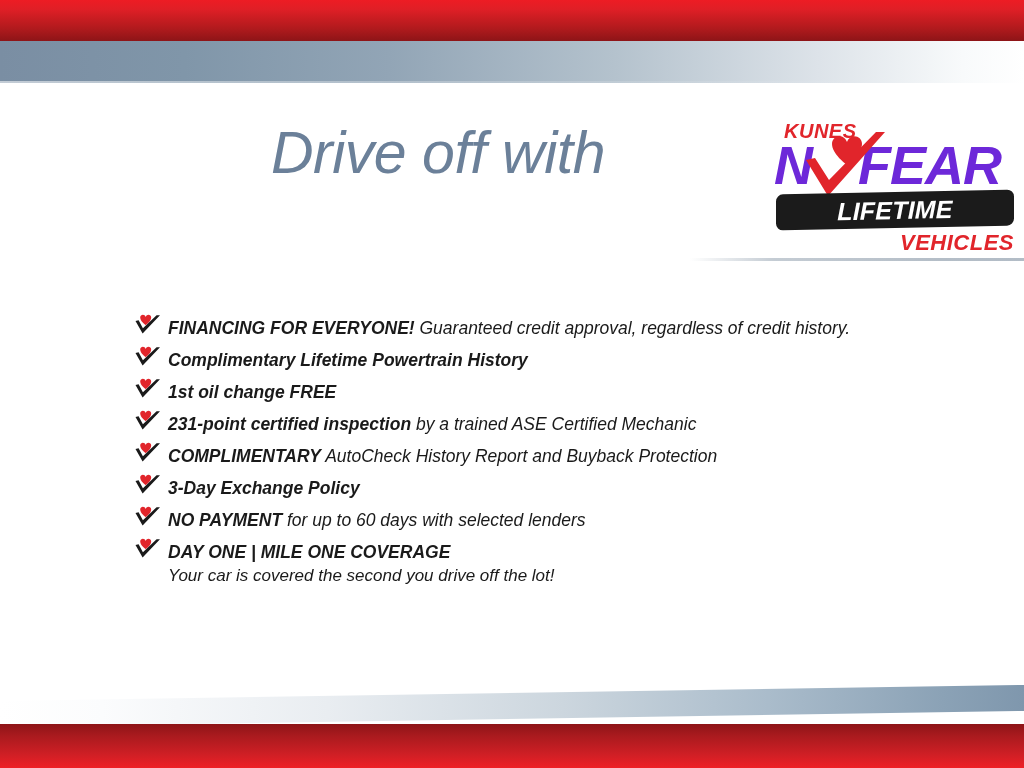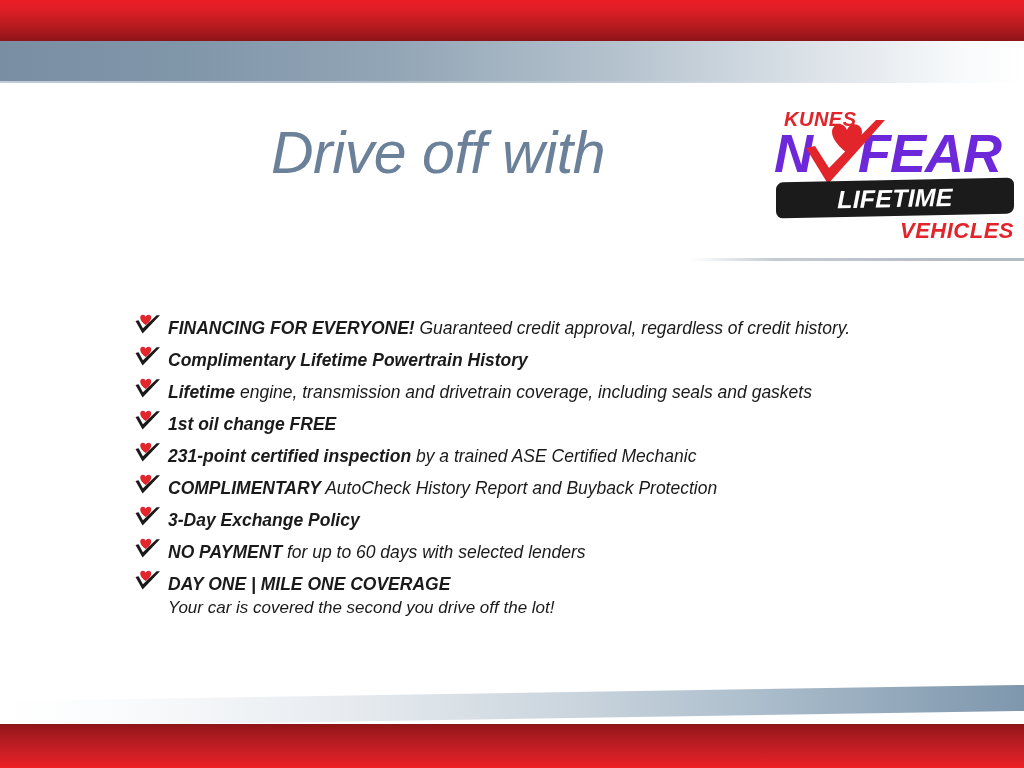--- a/index.html
+++ b/index.html
@@ -96,21 +96,21 @@
     top: 258px;
     width: 334px;
     height: 3px;
     background: linear-gradient(to right, rgba(190,198,206,0) 0%, rgba(186,195,204,.85) 25%, rgba(176,186,196,.95) 75%, rgba(170,181,192,.9) 100%);
   }
 
   
   .logo {
     position: absolute;
     left: 772px;
-    top: 108px;
+    top: 120px;
     width: 246px;
     height: 140px;
   }
   .logo-kunes {
     position: absolute;
     left: 12px;
     top: 0;
     font-size: 20px;
     font-weight: 700;
     font-style: italic;
@@ -258,27 +258,20 @@
         <path d="M6.2 4.6 C6.2 1.4, 10.6 0.6, 11.7 4.0 C12.8 0.6, 17.2 1.4, 17.2 4.6 C17.2 8.2, 12.2 11.8, 11.7 12.2 C11.2 11.8, 6.2 8.2, 6.2 4.6 Z" fill="#e1252b"></path>
         <path d="M1.5 8.0 L8.6 20.5 L26 2.2 L22.6 2.2 L8.9 15.3 L4.6 7.2 Z" fill="#1a1a1a"></path>
       </svg>
       <div class="benefit-text"><span class="strong">Complimentary Lifetime Powertrain History</span></div>
     </div>
     <div class="benefit-row">
       <svg class="benefit-icon" viewBox="0 0 27 22">
         <path d="M6.2 4.6 C6.2 1.4, 10.6 0.6, 11.7 4.0 C12.8 0.6, 17.2 1.4, 17.2 4.6 C17.2 8.2, 12.2 11.8, 11.7 12.2 C11.2 11.8, 6.2 8.2, 6.2 4.6 Z" fill="#e1252b"></path>
         <path d="M1.5 8.0 L8.6 20.5 L26 2.2 L22.6 2.2 L8.9 15.3 L4.6 7.2 Z" fill="#1a1a1a"></path>
       </svg>
-      <div class="benefit-text"><span class="strong">Lifetime</span><span class="light"> engine, transmission and drivetrain coverage, including seals and gaskets</span></div>
-    </div>
-    <div class="benefit-row">
-      <svg class="benefit-icon" viewBox="0 0 27 22">
-        <path d="M6.2 4.6 C6.2 1.4, 10.6 0.6, 11.7 4.0 C12.8 0.6, 17.2 1.4, 17.2 4.6 C17.2 8.2, 12.2 11.8, 11.7 12.2 C11.2 11.8, 6.2 8.2, 6.2 4.6 Z" fill="#e1252b"></path>
-        <path d="M1.5 8.0 L8.6 20.5 L26 2.2 L22.6 2.2 L8.9 15.3 L4.6 7.2 Z" fill="#1a1a1a"></path>
-      </svg>
       <div class="benefit-text"><span class="strong">1st oil change FREE</span></div>
     </div>
     <div class="benefit-row">
       <svg class="benefit-icon" viewBox="0 0 27 22">
         <path d="M6.2 4.6 C6.2 1.4, 10.6 0.6, 11.7 4.0 C12.8 0.6, 17.2 1.4, 17.2 4.6 C17.2 8.2, 12.2 11.8, 11.7 12.2 C11.2 11.8, 6.2 8.2, 6.2 4.6 Z" fill="#e1252b"></path>
         <path d="M1.5 8.0 L8.6 20.5 L26 2.2 L22.6 2.2 L8.9 15.3 L4.6 7.2 Z" fill="#1a1a1a"></path>
       </svg>
       <div class="benefit-text"><span class="strong">231-point certified inspection</span><span class="light"> by a trained ASE Certified Mechanic</span></div>
     </div>
     <div class="benefit-row">

